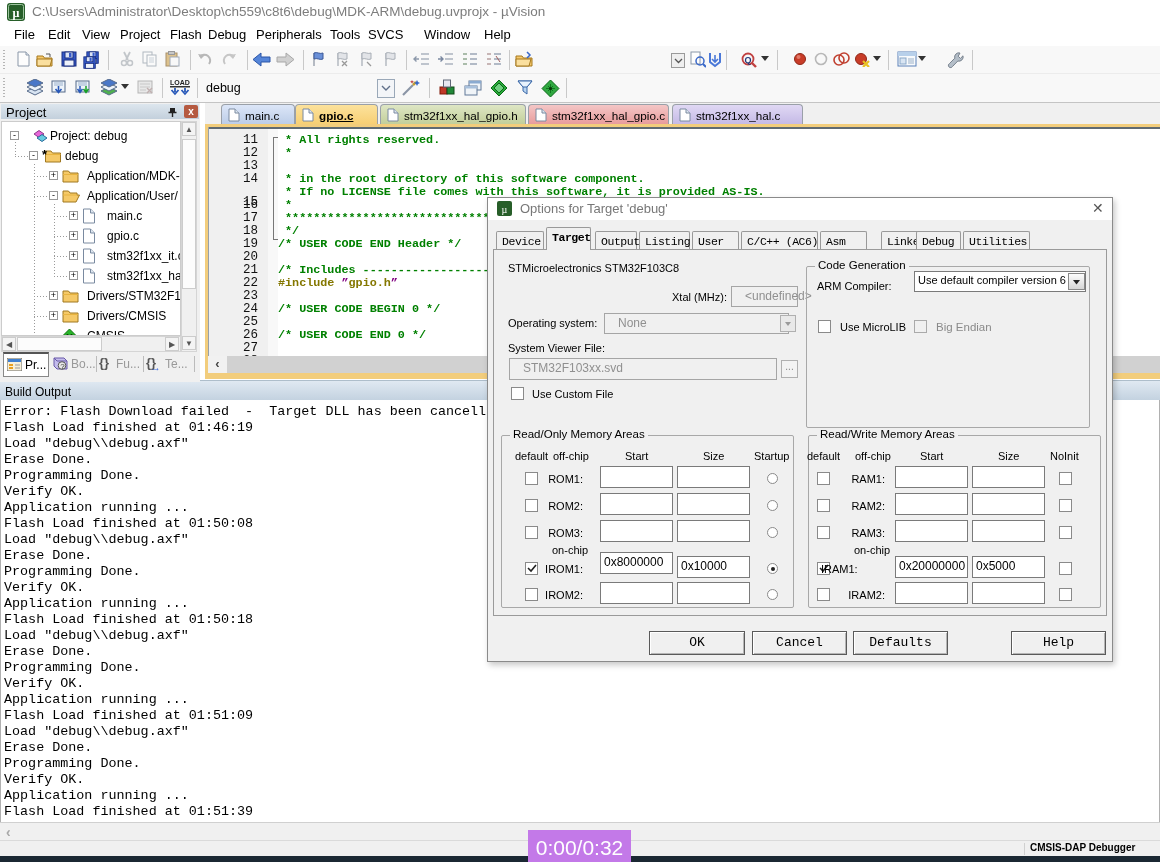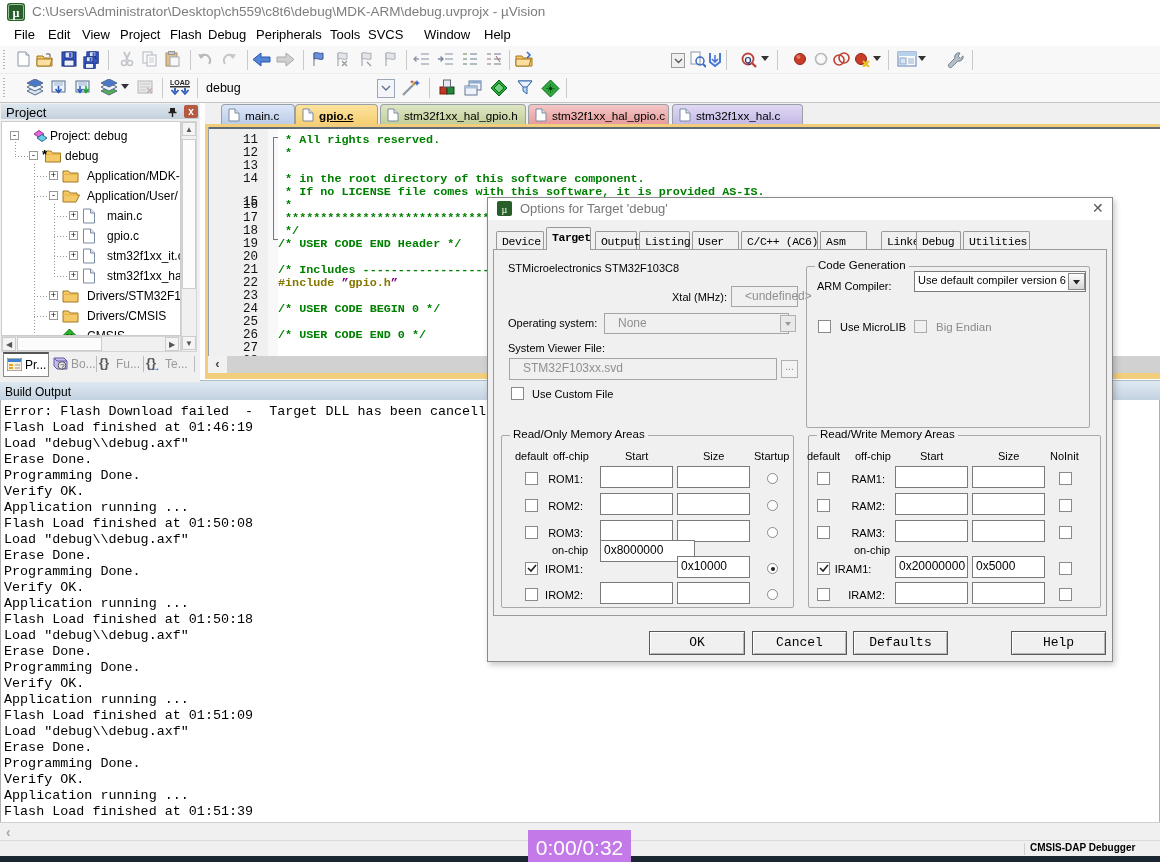--- a/index.html
+++ b/index.html
@@ -605,21 +605,21 @@
     <div class="cb" style="left:525px;top:526px"></div>
     <div class="lbl" style="left:519px;top:527px;width:64px;text-align:right">ROM3:</div>
     <div class="tbox" style="left:600px;top:520px;width:73px;height:22px"></div>
     <div class="tbox" style="left:677px;top:520px;width:73px;height:22px"></div>
     <div class="rb" style="left:767px;top:527px"></div>
     <div class="lbl" style="left:552px;top:544px">on-chip</div>
     <div class="cb" style="left:525px;top:562px"><svg width="11" height="11">
         <path d="M2 5 l3 3 5-6" stroke="#222" stroke-width="1.6" fill="none"></path>
       </svg></div>
     <div class="lbl" style="left:519px;top:563px;width:64px;text-align:right">IROM1:</div>
-    <div class="tbox" style="left:600px;top:540px;width:95px;height:22px">0x8000000</div>
+    <div class="tbox" style="left:600px;top:552px;width:73px;height:22px">0x8000000</div>
     <div class="tbox" style="left:677px;top:556px;width:73px;height:22px">0x10000</div>
     <div class="rb" style="left:767px;top:563px">
       <div style="position:absolute;left:3px;top:3px;width:4px;height:4px;border-radius:50%;background:#222"></div>
     </div>
     <div class="cb" style="left:525px;top:588px"></div>
     <div class="lbl" style="left:519px;top:589px;width:64px;text-align:right">IROM2:</div>
     <div class="tbox" style="left:600px;top:582px;width:73px;height:22px"></div>
     <div class="tbox" style="left:677px;top:582px;width:73px;height:22px"></div>
     <div class="rb" style="left:767px;top:589px"></div>
     <div class="grp" style="left:808px;top:435px;width:293px;height:173px">
@@ -642,21 +642,21 @@
     <div class="cb" style="left:1059px;top:499px"></div>
     <div class="cb" style="left:817px;top:526px"></div>
     <div class="lbl" style="left:821px;top:527px;width:64px;text-align:right">RAM3:</div>
     <div class="tbox" style="left:895px;top:520px;width:73px;height:22px"></div>
     <div class="tbox" style="left:972px;top:520px;width:73px;height:22px"></div>
     <div class="cb" style="left:1059px;top:526px"></div>
     <div class="lbl" style="left:854px;top:544px">on-chip</div>
     <div class="cb" style="left:817px;top:562px"><svg width="11" height="11">
         <path d="M2 5 l3 3 5-6" stroke="#222" stroke-width="1.6" fill="none"></path>
       </svg></div>
-    <div class="lbl" style="left:821px;top:563px;width:64px;text-align:center">IRAM1:</div>
+    <div class="lbl" style="left:821px;top:563px;width:64px;text-align:left">IRAM1:</div>
     <div class="tbox" style="left:895px;top:556px;width:73px;height:22px">0x20000000</div>
     <div class="tbox" style="left:972px;top:556px;width:73px;height:22px">0x5000</div>
     <div class="cb" style="left:1059px;top:562px"></div>
     <div class="cb" style="left:817px;top:588px"></div>
     <div class="lbl" style="left:821px;top:589px;width:64px;text-align:right">IRAM2:</div>
     <div class="tbox" style="left:895px;top:582px;width:73px;height:22px"></div>
     <div class="tbox" style="left:972px;top:582px;width:73px;height:22px"></div>
     <div class="cb" style="left:1059px;top:588px"></div>
     <div class="btn" style="left:649px;top:631px;width:96px">OK</div>
     <div class="btn" style="left:752px;top:631px;width:95px">Cancel</div>

